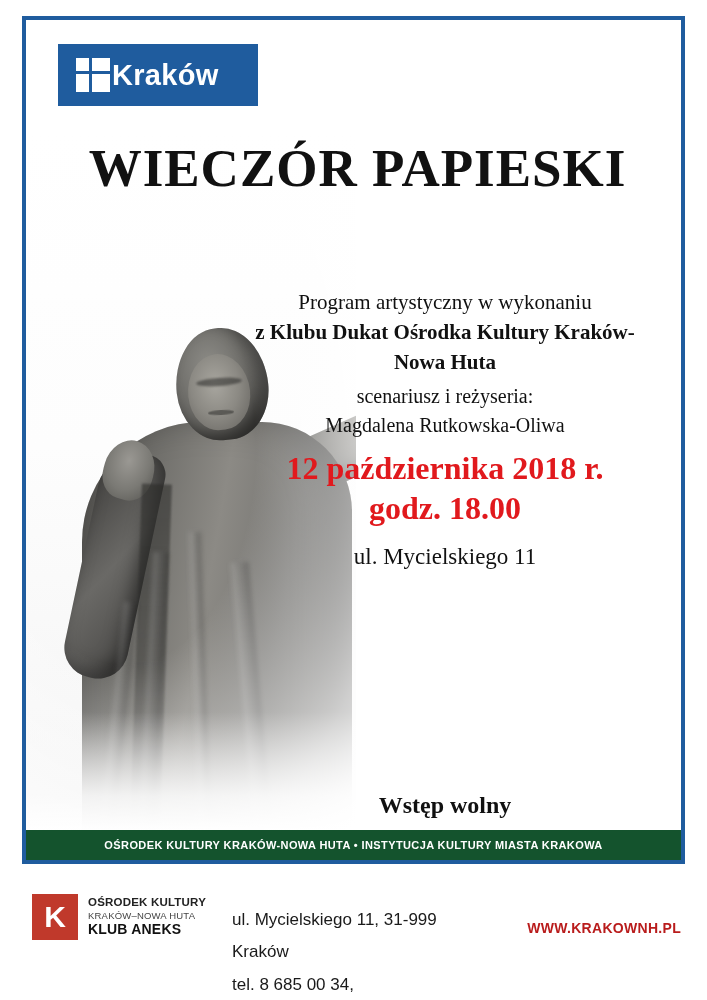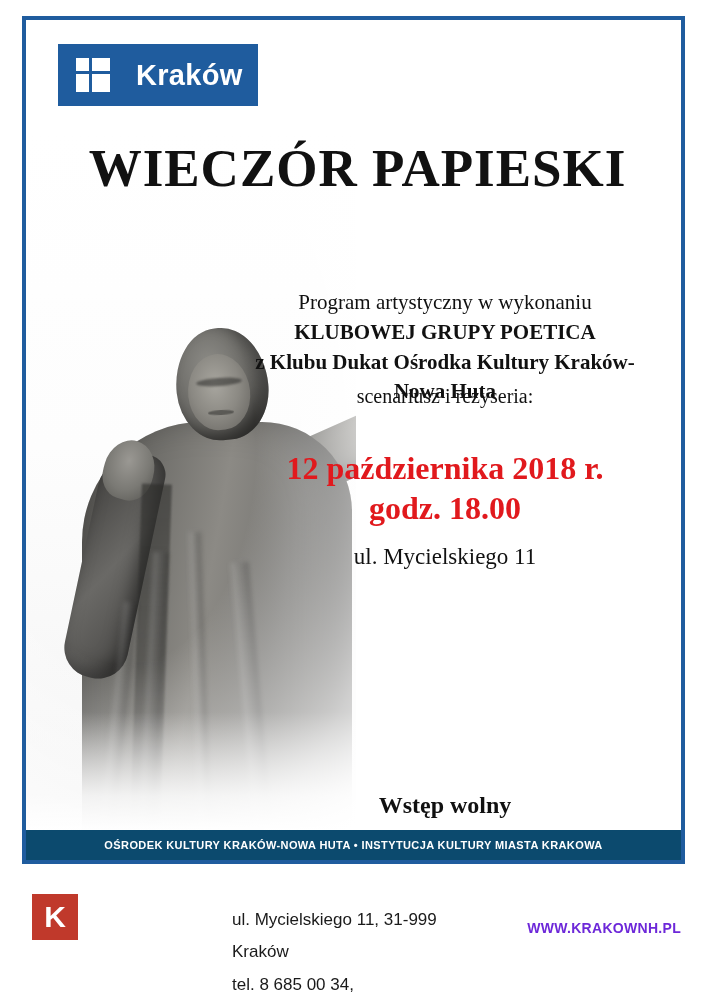--- a/index.html
+++ b/index.html
@@ -173,21 +173,21 @@
   
   .krakow-badge {
     position: absolute;
     left: 32px;
     top: 24px;
     width: 200px;
     height: 62px;
     background: #1f5c9e;
     display: flex;
     align-items: center;
-    gap: 26px;
+    gap: 2px;
     padding-left: 18px;
     box-sizing: border-box;
   }
   .krakow-mark {
     width: 34px;
     height: 34px;
     position: relative;
     flex: 0 0 auto;
   }
   .krakow-mark i {
@@ -274,21 +274,21 @@
     font-size: 24px;
   }
 
   
   .poster-bar {
     position: absolute;
     left: 0;
     right: 0;
     bottom: 0;
     height: 30px;
-    background: #0c4a6e;
+    background: #14532d;
     color: #ffffff;
     font-family: "Liberation Sans", sans-serif;
     font-size: 11px;
     font-weight: bold;
     letter-spacing: .4px;
     display: flex;
     align-items: center;
     justify-content: center;
   }
 
@@ -345,21 +345,21 @@
     color: #1a1a1a;
     line-height: 1.9;
   }
   .f-www {
     position: absolute;
     right: 26px;
     top: 40px;
     font-family: "Liberation Sans", sans-serif;
     font-size: 14px;
     font-weight: bold;
-    color: #6d28d9;
+    color: #b91c1c;
     letter-spacing: .3px;
   }
 </style>
 </head>
 <body>
 
 <div class="poster">
 
   <div class="statue-wrap">
     <div class="statue-bg"></div>
@@ -388,45 +388,50 @@
         <i class="km-c"></i>
         <i class="km-d"></i>
     </span>
     <span class="krakow-word">Kraków</span>
   </div>
 
   <div class="title-main">WIECZÓR PAPIESKI</div>
 
   <div class="rtext prog">
     <div class="l1">Program artystyczny w wykonaniu</div>
-    <div class="l2">KLUBOWEJ GRUPY POETICA</div>
     <div class="l3">z Klubu Dukat Ośrodka Kultury Kraków-Nowa Huta</div>
   </div>
 
   <div class="rtext scen">
     <div>scenariusz i reżyseria:</div>
+    <div>Magdalena Rutkowska-Oliwa</div>
   </div>
 
   <div class="rtext datebox">
     <div>12 października 2018 r.</div>
     <div>godz. 18.00</div>
   </div>
 
   <div class="rtext place">ul. Mycielskiego 11</div>
 
   <div class="rtext free">Wstęp wolny</div>
 
   <div class="poster-bar">OŚRODEK KULTURY KRAKÓW-NOWA HUTA • INSTYTUCJA KULTURY MIASTA KRAKOWA</div>
 </div>
 
 <div class="footer">
   <div class="f-logo">
     <span class="f-logo-mark">
       <span>K</span>
     </span>
+    <span class="f-logo-text">
+      <div class="t1">OŚRODEK KULTURY</div>
+      <div class="t2">KRAKÓW–NOWA HUTA</div>
+      <div class="t3">KLUB ANEKS</div>
+    </span>
   </div>
 
   <div class="f-addr">
     <div>ul. Mycielskiego 11, 31-999 Kraków</div>
     <div>tel. 8 685 00 34, aneks@krakownh.pl</div>
   </div>
 
   <div class="f-www">WWW.KRAKOWNH.PL</div>
 </div>
 

